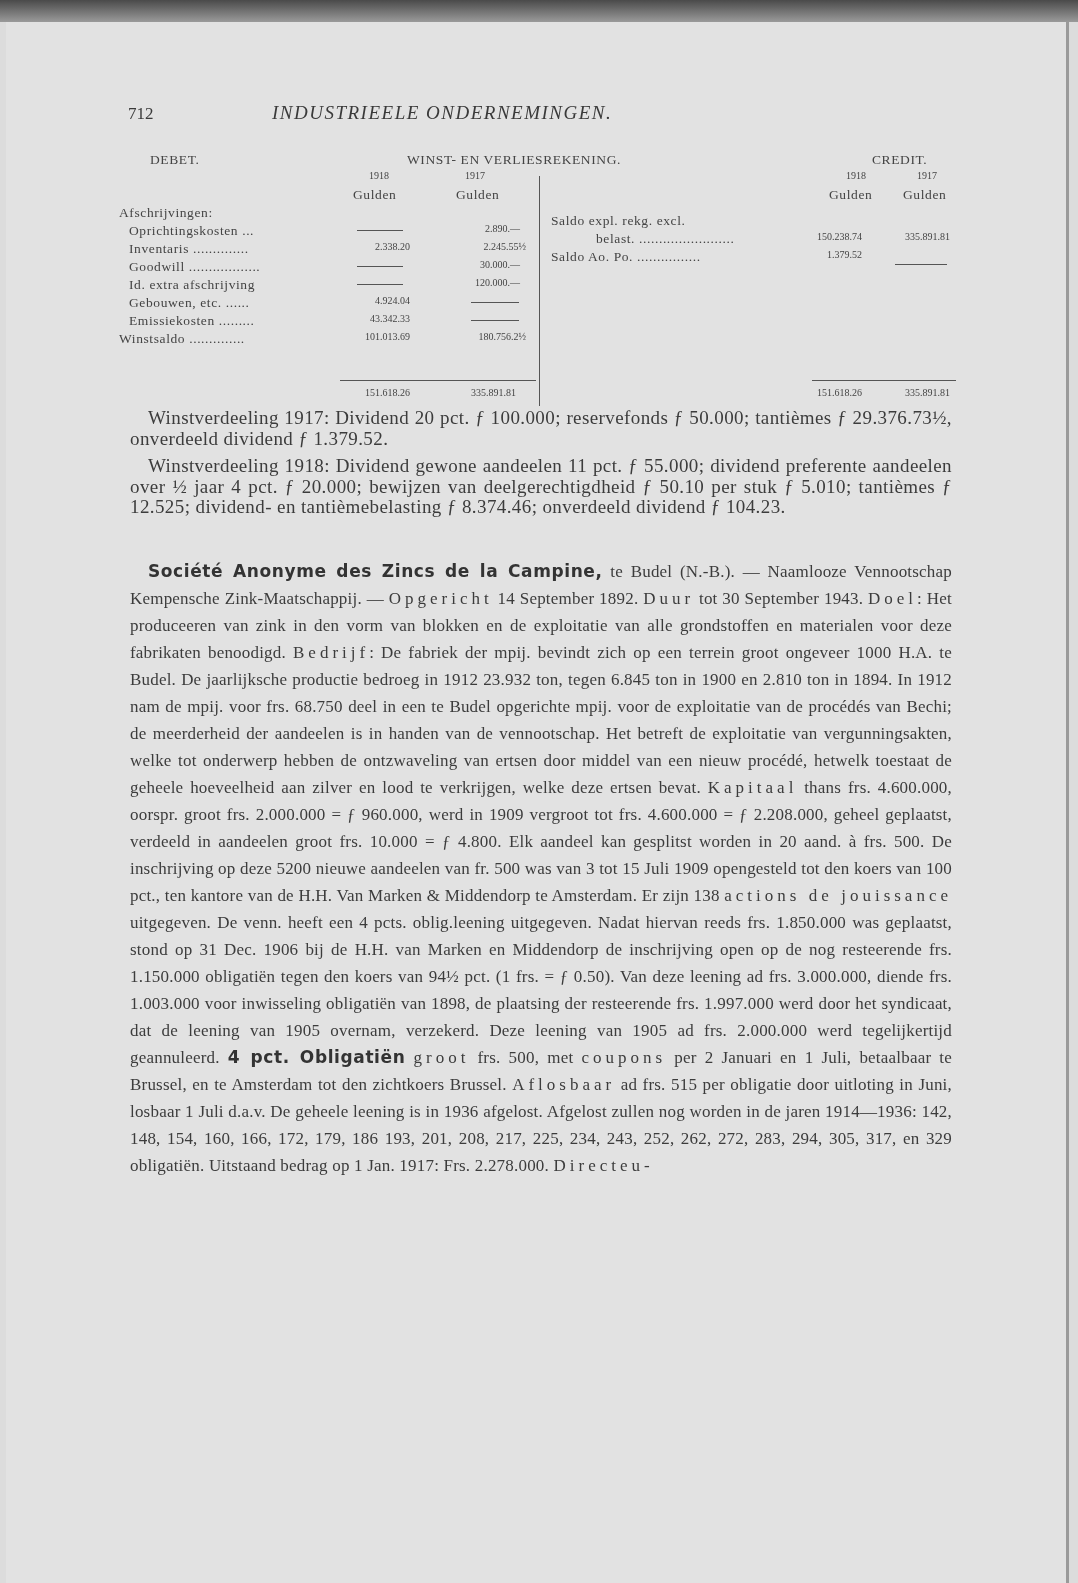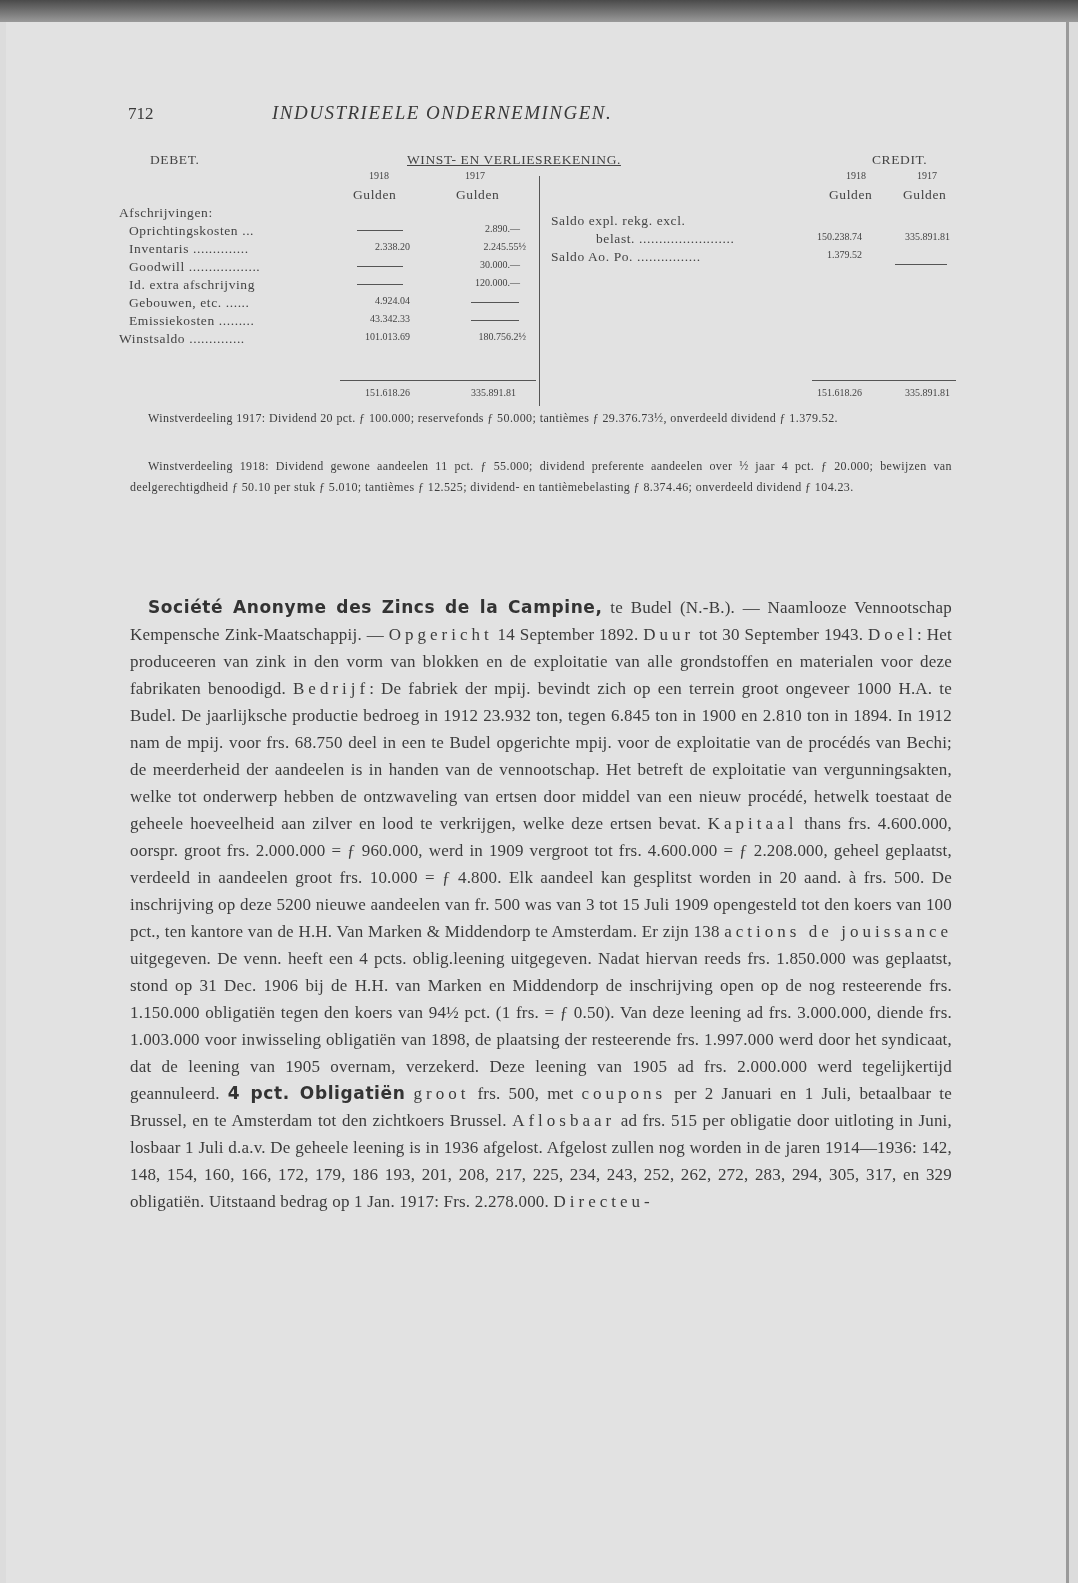--- a/index.html
+++ b/index.html
@@ -27,39 +27,39 @@
 
     .tbl { font-family: "Liberation Serif", serif; font-size: 13.5px; letter-spacing: 0.6px; color: #444; }
     .num { font-size: 10px; letter-spacing: 0; }
     .r { text-align: right; }
     .dash { display: inline-block; border-top: 1px solid #555; height: 0; vertical-align: middle; }
 
     .vline { position: absolute; left: 539px; top: 176px; width: 1px; height: 230px; background: #555; }
     .hline { position: absolute; height: 1px; background: #555; }
 
     .para { position: absolute; left: 130px; width: 822px; font-family: "Liberation Serif", serif; color: #3c3c3c; }
-    .small { font-size: 12px; line-height: 20.5px; text-align: justify; letter-spacing: 0.4px; }
-    .body { font-size: 17px; line-height: 27px; text-align: justify; letter-spacing: 0.2px; top: 558px; margin-top: 36px; }
+    .small { font-size: 19px; line-height: 20.5px; text-align: justify; letter-spacing: 0.4px; }
+    .body { font-size: 17px; line-height: 27px; text-align: justify; letter-spacing: 0.2px; top: 558px; }
     .body p { margin: 0; text-indent: 18px; }
     .bold { font-family: "DejaVu Sans", "Liberation Sans", sans-serif; font-weight: bold; font-size: 17px; letter-spacing: 0.6px; color: #333; }
     .sp { letter-spacing: 4px; }
   </style>
 </head>
 <body>
 
 <div class="topband"></div>
 <div class="page"></div>
 <div class="rightedge"></div>
 
 <div class="abs pagenum">712</div>
 <div class="abs runhead">INDUSTRIEELE ONDERNEMINGEN.</div>
 
 <div class="tbl">
   <div class="abs" style="left:150px;top:152px;">DEBET.</div>
-  <div class="abs" style="left:407px;top:152px;text-decoration:underline;">WINST- EN VERLIESREKENING.</div>
+  <div class="abs" style="left:407px;top:152px;">WINST- EN VERLIESREKENING.</div>
   <div class="abs" style="left:872px;top:152px;">CREDIT.</div>
 
   <div class="abs num" style="left:369px;top:170px;">1918</div>
   <div class="abs num" style="left:465px;top:170px;">1917</div>
   <div class="abs" style="left:353px;top:187px;">Gulden</div>
   <div class="abs" style="left:456px;top:187px;">Gulden</div>
 
   <div class="abs num" style="left:846px;top:170px;">1918</div>
   <div class="abs num" style="left:917px;top:170px;">1917</div>
   <div class="abs" style="left:829px;top:187px;">Gulden</div>

